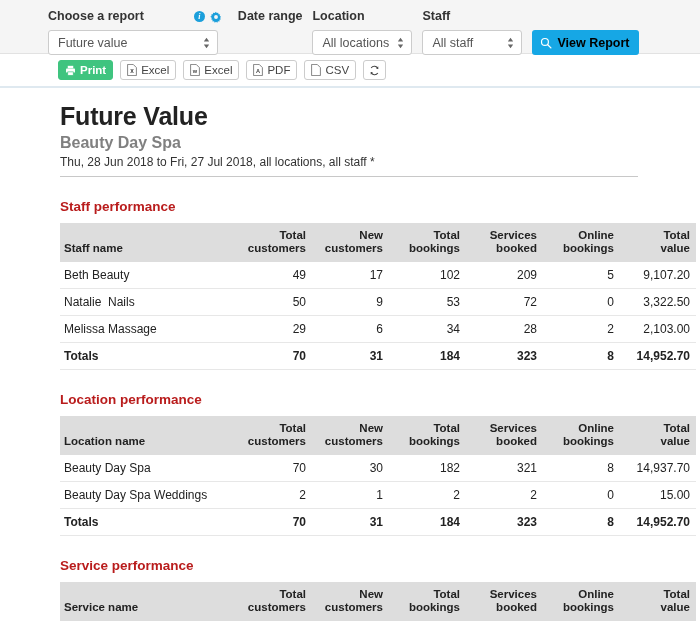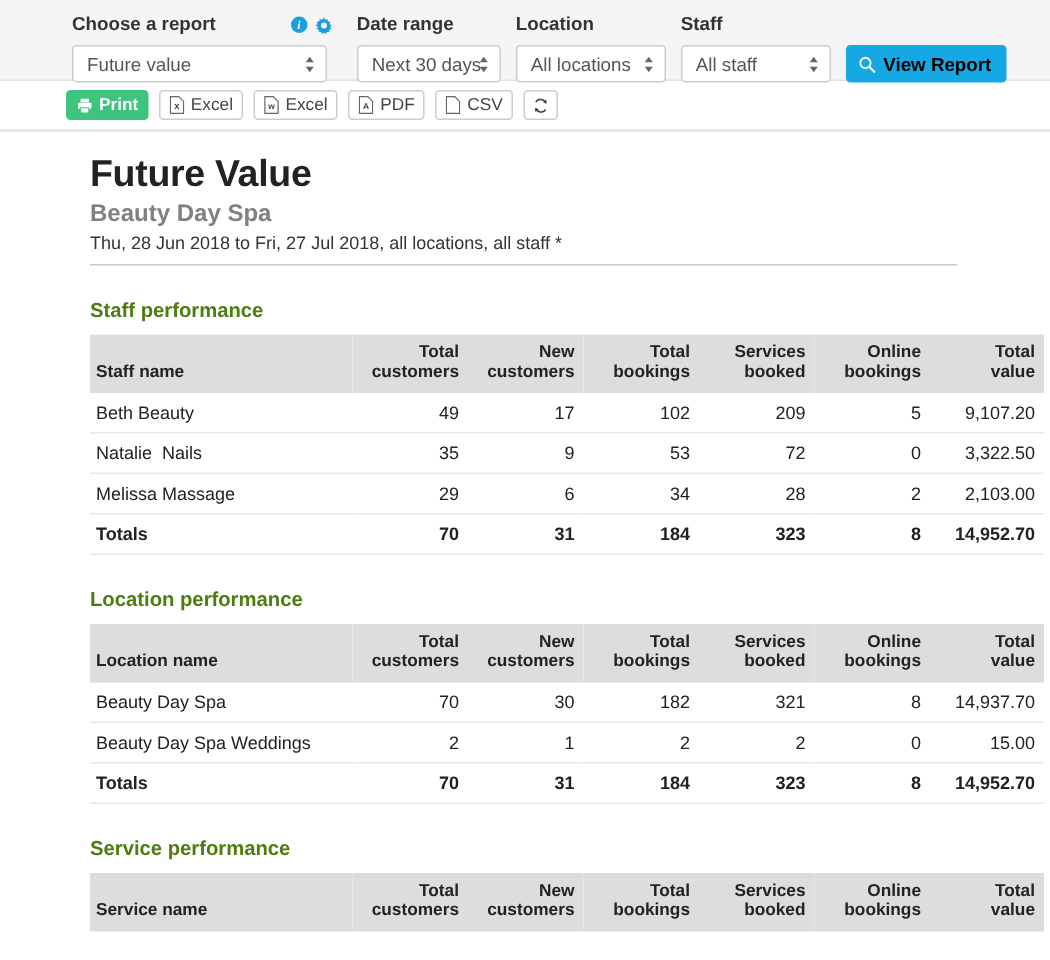--- a/index.html
+++ b/index.html
@@ -122,21 +122,21 @@
   .view-report-btn .mag { margin-right: 5px; display: block; }
 
   
   .export-bar {
     background: #ffffff;
     border-bottom: 2px solid #dfe9f0;
     height: 34px;
     box-sizing: border-box;
     display: flex;
     align-items: center;
-    padding-left: 44px;
+    padding-left: 58px;
   }
   .btn {
     height: 20px;
     border: 1px solid #cccccc;
     border-radius: 3px;
     background: #ffffff;
     color: #444444;
     font-size: 11.5px;
     font-family: "Liberation Sans", sans-serif;
     display: inline-flex;
@@ -180,21 +180,21 @@
     color: #333333;
     margin: 0;
     line-height: 15px;
     padding-bottom: 6px;
     border-bottom: 1px solid #c8c8c8;
   }
 
   .section { margin-top: 22px; }
   .section-title {
     font-size: 13.5px;
-    color: #4d7c0f;
+    color: #b91c1c;
     margin: 0 0 8px 0;
     line-height: 16px;
   }
 
   table.perf {
     width: 100%;
     border-collapse: collapse;
     table-layout: fixed;
   }
   table.perf thead th {
@@ -264,27 +264,20 @@
           <path fill="#666" d="M3.5 0.3L6.2 4H0.8z"></path>
             <path fill="#666" d="M3.5 10.7L0.8 7h5.4z"></path>
         </svg>
       </div>
     </div>
 
     <div class="filter-group">
       <div class="filter-label">
         <span class="label-text">Date range</span>
       </div>
-      <div class="select-box w-date">
-        <span>Next 30 days</span>
-        <svg class="spin" viewBox="0 0 7 11">
-          <path fill="#666" d="M3.5 0.3L6.2 4H0.8z"></path>
-            <path fill="#666" d="M3.5 10.7L0.8 7h5.4z"></path>
-        </svg>
-      </div>
     </div>
 
     <div class="filter-group">
       <div class="filter-label">
         <span class="label-text">Location</span>
       </div>
       <div class="select-box w-loc">
         <span>All locations</span>
         <svg class="spin" viewBox="0 0 7 11">
           <path fill="#666" d="M3.5 0.3L6.2 4H0.8z"></path>
@@ -405,21 +398,21 @@
               <td class="name-col">Beth Beauty</td>
               <td class="num-col">49</td>
               <td class="num-col">17</td>
               <td class="num-col">102</td>
               <td class="num-col">209</td>
               <td class="num-col">5</td>
               <td class="num-col">9,107.20</td>
             </tr>
             <tr>
               <td class="name-col">Natalie  Nails</td>
-              <td class="num-col">35</td>
+              <td class="num-col">50</td>
               <td class="num-col">9</td>
               <td class="num-col">53</td>
               <td class="num-col">72</td>
               <td class="num-col">0</td>
               <td class="num-col">3,322.50</td>
             </tr>
             <tr>
               <td class="name-col">Melissa Massage</td>
               <td class="num-col">29</td>
               <td class="num-col">6</td>

